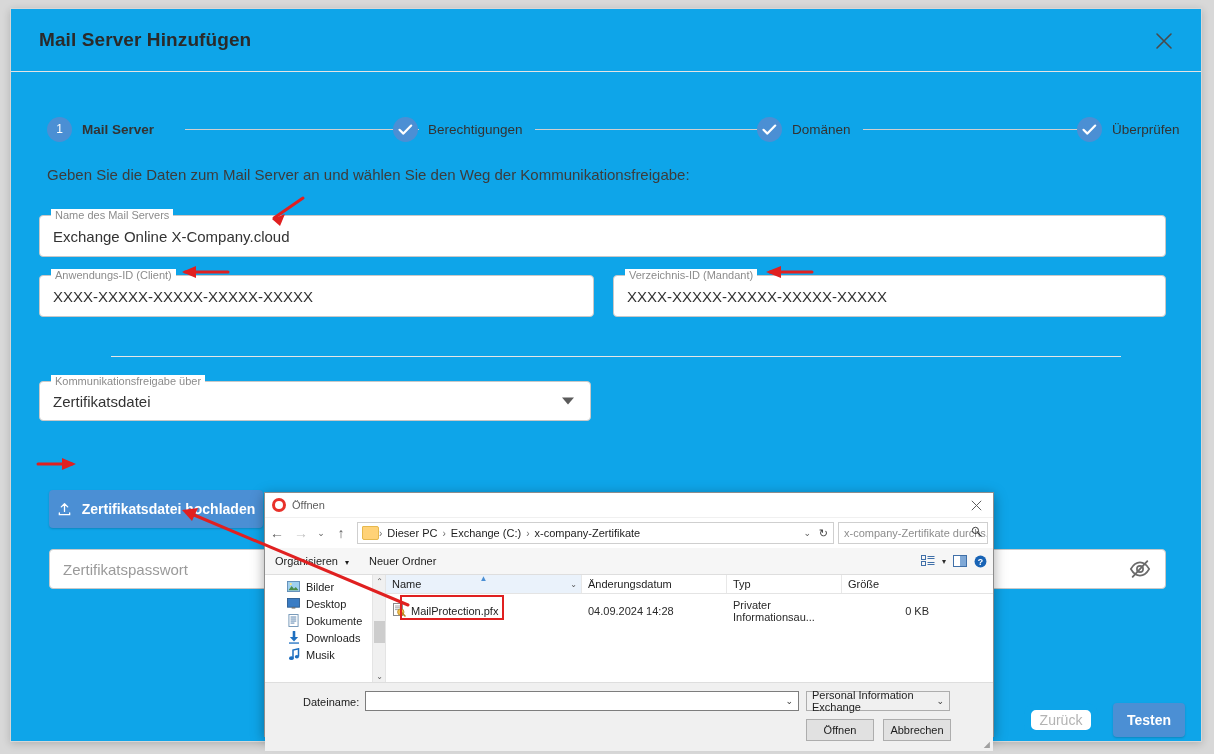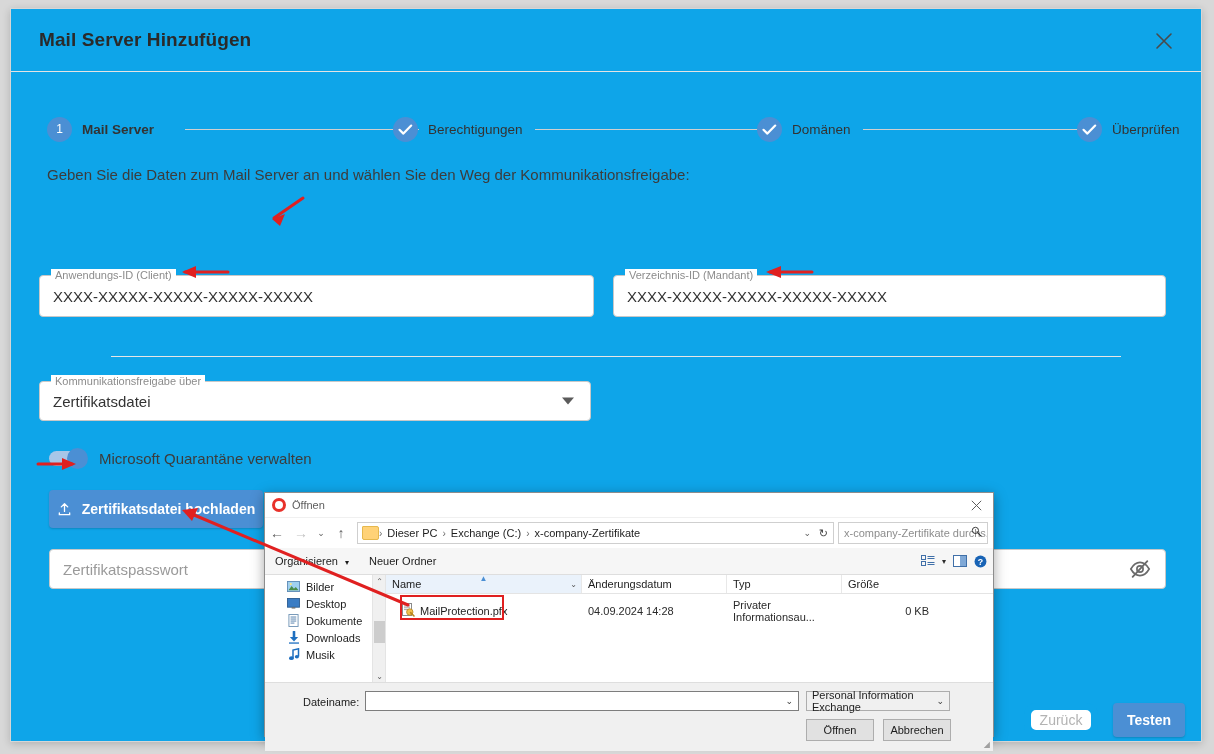--- a/index.html
+++ b/index.html
@@ -397,21 +397,21 @@
     position: absolute; left: 50%; top: -1px;
     transform: translateX(-50%);
     font-size: 8px; color: #4b8fd4;
   }
   .fl-namecaret { position: absolute; right: 4px; font-size: 8px; color: #555; }
   .fl-row {
     display: flex; align-items: center;
     height: 19px; margin-top: 7px;
     font-size: 11px;
   }
-  .fl-row .c-name { width: 196px; display: flex; align-items: center; padding-left: 15px; box-sizing: border-box; }
+  .fl-row .c-name { width: 196px; display: flex; align-items: center; padding-left: 6px; box-sizing: border-box; }
   .fl-row .c-date { width: 145px; padding-left: 6px; box-sizing: border-box; color: #2a2a2a; }
   .fl-row .c-type { width: 115px; padding-left: 6px; box-sizing: border-box; color: #2a2a2a; }
   .fl-row .c-size { width: 95px; padding-right: 8px; box-sizing: border-box; text-align: right; color: #2a2a2a; }
   .pfx-icon {
     width: 14px; height: 15px;
     margin-right: 5px;
     position: relative;
     flex: 0 0 auto;
   }
   .fd-footer {
@@ -532,45 +532,43 @@
           <svg width="25" height="25" viewBox="0 0 25 25">
               <path d="M6.5 12.8 L10.4 16.6 L18.2 8.6" stroke="#fff" stroke-width="2.2" fill="none" stroke-linecap="round" stroke-linejoin="round"></path>
             </svg>
         </div>
         <div class="step-label">Überprüfen</div>
       </div>
     </div>
 
     <div class="intro">Geben Sie die Daten zum Mail Server an und wählen Sie den Weg der Kommunikationsfreigabe:</div>
 
+    <div class="field" style="left:28px;top:206px;width:1127px;height:42px;">
+      <div class="field-legend">Name des Mail Servers</div>
+      <div class="field-value">Exchange Online X-Company.cloud</div>
+    </div>
 
     <div class="field" style="left:28px;top:266px;width:555px;height:42px;">
       <div class="field-legend">Anwendungs-ID (Client)</div>
       <div class="field-value">XXXX-XXXXX-XXXXX-XXXXX-XXXXX</div>
     </div>
 
     <div class="field" style="left:602px;top:266px;width:553px;height:42px;">
       <div class="field-legend">Verzeichnis-ID (Mandant)</div>
       <div class="field-value">XXXX-XXXXX-XXXXX-XXXXX-XXXXX</div>
     </div>
 
     <div class="divider"></div>
 
     <div class="field" style="left:28px;top:372px;width:552px;height:40px;">
       <div class="field-legend">Kommunikationsfreigabe über</div>
       <div class="field-value">Zertifikatsdatei</div>
       <div class="select-arrow"></div>
     </div>
 
-    <div class="toggle-row">
-      <div class="toggle">
-          <div class="knob"></div>
-        </div>
-      <div class="toggle-label">Microsoft Quarantäne verwalten</div>
-    </div>
 
     <div class="btn-primary upload-btn">
       <span class="upload-icon">
         <svg width="15" height="15" viewBox="0 0 16 16">
             <path d="M8 2 L8 10 M4.6 5.2 L8 1.8 L11.4 5.2" stroke="#fff" stroke-width="1.4" fill="none" stroke-linecap="round" stroke-linejoin="round"></path>
             <path d="M2.5 11.5 L2.5 13.5 L13.5 13.5 L13.5 11.5" stroke="#fff" stroke-width="1.4" fill="none" stroke-linecap="round"></path>
           </svg>
       </span>
       <span>Zertifikatsdatei hochladen</span>
     </div>

